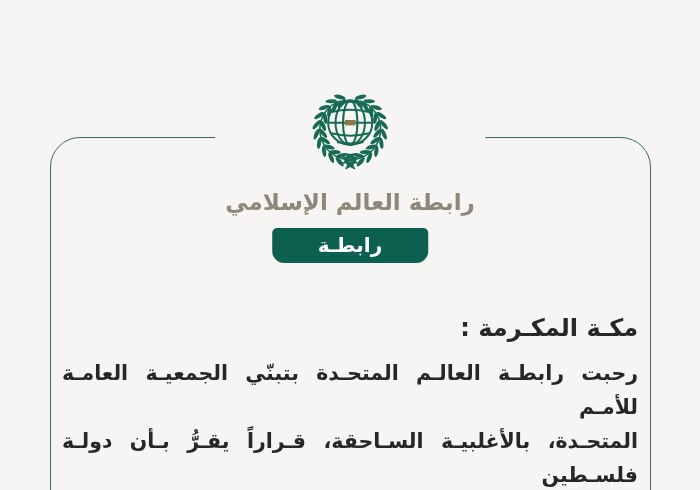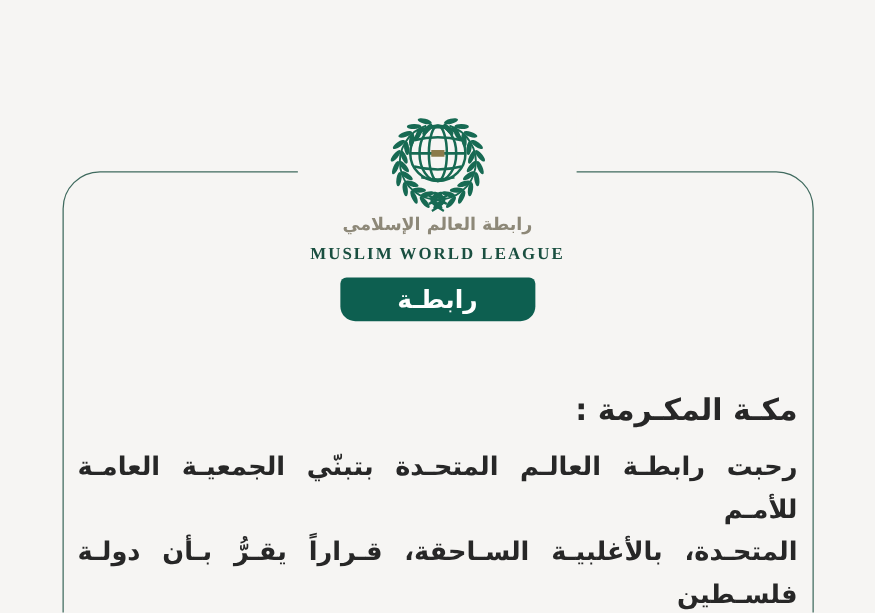--- a/index.html
+++ b/index.html
@@ -17,21 +17,21 @@
     position:absolute; left:50px; top:137px; width:601px; height:430px;
     border:1.4px solid var(--frame); border-radius:30px;
   }
   .header{
     position:absolute; top:84px; left:50%; transform:translateX(-50%);
     display:flex; flex-direction:column; align-items:center;
     background:var(--bg); padding:0 10px; min-width:178px; z-index:2;
   }
   .logo-svg{ width:96px; height:87px; color:var(--green); display:block;}
   .calligraphy{
-    margin-top:1px; font-size:14px; font-weight:bold; color:var(--calli);
+    margin-top:17px; font-size:23px; font-weight:bold; color:var(--calli);
     white-space:nowrap; direction:rtl; line-height:1.25;
   }
   .org-en{
     margin-top:5px; font-family:"Liberation Serif","DejaVu Serif",serif;
     font-weight:bold; font-size:13.5px; letter-spacing:1.6px;
     color:var(--org-en); white-space:nowrap;
   }
   .banner{
     margin-top:11px; width:156px; height:35px;
     background:var(--banner-bg); color:var(--banner-fg);
@@ -120,21 +120,20 @@
         <ellipse cx="65.94" cy="23.37" rx="6" ry="2.1" transform="rotate(-114.0 65.94 23.37)"></ellipse>
         <ellipse cx="39.03" cy="13.24" rx="6" ry="2.1" transform="rotate(374.0 39.03 13.24)"></ellipse>
         <ellipse cx="41.19" cy="19.89" rx="6" ry="2.1" transform="rotate(310.0 41.19 19.89)"></ellipse>
         <ellipse cx="60.97" cy="13.24" rx="6" ry="2.1" transform="rotate(-194.0 60.97 13.24)"></ellipse>
         <ellipse cx="58.81" cy="19.89" rx="6" ry="2.1" transform="rotate(-130.0 58.81 19.89)"></ellipse>
       </g>
   </svg>
 
   <div class="calligraphy">رابطة العالم الإسلامي</div>
 
-  <div class="org-en">MUSLIM WORLD LEAGUE</div>
 
   <div class="banner">رابطـة</div>
 </div>
 
 <div class="dateline">مكـة المكـرمة :</div>
 
 <div class="body-text">
   <div class="line">رحبت رابطـة العالـم المتحـدة بتبنّي الجمعيـة العامـة للأمـم</div>
   <div class="line">المتحـدة، بالأغلبيـة السـاحقة، قـراراً يقـرُّ بـأن دولـة فلسـطين</div>
 

